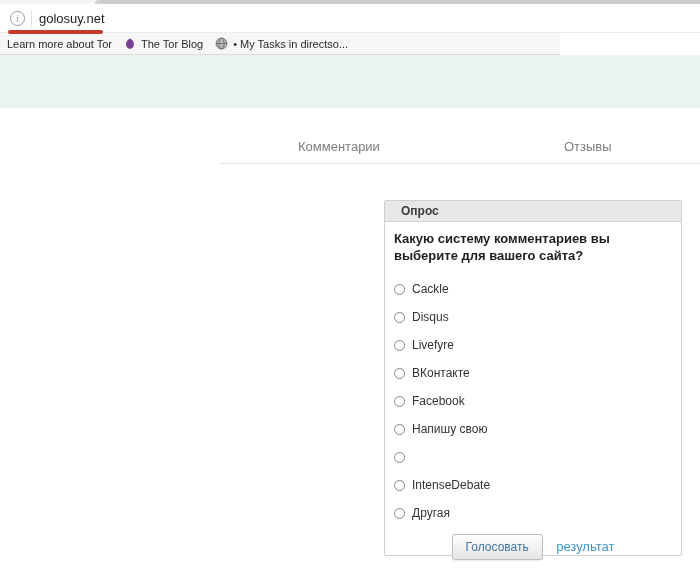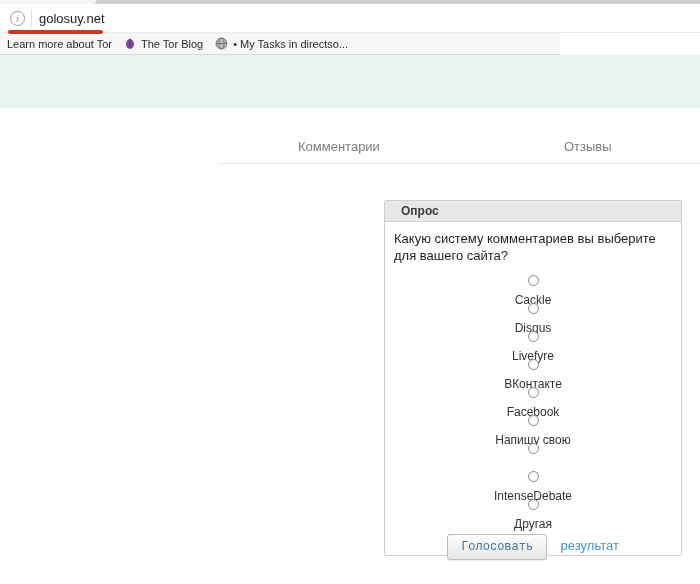--- a/index.html
+++ b/index.html
@@ -47,30 +47,30 @@
   
   .poll-box {
     position: absolute; left: 384px; top: 200px; width: 298px; height: 356px;
     background: #fff; border: 1px solid #cfcfcf; border-radius: 2px;
   }
   .poll-header {
     height: 21px; line-height: 20px; background: #e7e7e7; border-bottom: 1px solid #d5d5d5;
     font-size: 12px; font-weight: bold; color: #3c3c3c; padding: 0 16px;
   }
   .poll-body { padding: 7px 9px 0 9px; }
-  .poll-question { font-size: 13px; font-weight: normal; color: #1f1f1f; line-height: 17px; margin: 1px 0 11px 0; width: 276px; }
-  .option-row { display: flex; align-items: center; gap: 7px; height: 28px; cursor: pointer; flex-direction: column; }
+  .poll-question { font-size: 13px; font-weight: bold; color: #1f1f1f; line-height: 17px; margin: 1px 0 11px 0; width: 276px; }
+  .option-row { display: flex; align-items: center; gap: 7px; height: 28px; cursor: pointer; }
   .radio {
     width: 11px; height: 11px; border: 1px solid #878787; border-radius: 50%;
     background: #fff; flex: 0 0 auto;
   }
   .opt-label { font-size: 12px; color: #333; }
   .poll-footer { text-align: center; margin-top: 7px; }
   .vote-btn {
-    display: inline-block; font-family: Liberation Mono, monospace;
+    display: inline-block; font-family: Liberation Sans, sans-serif;
     font-size: 12px; padding: 5px 13px;
     background: linear-gradient(#fdfdfd, #e6e6e6);
     border: 1px solid #bcbcbc; border-radius: 3px;
     box-shadow: 0 1px 1px rgba(0,0,0,0.08); cursor: pointer;
   }
   .result-link { font-size: 13px; text-decoration: none; margin-left: 9px; cursor: pointer; }
 </style>
 </head>
 <body>
 

